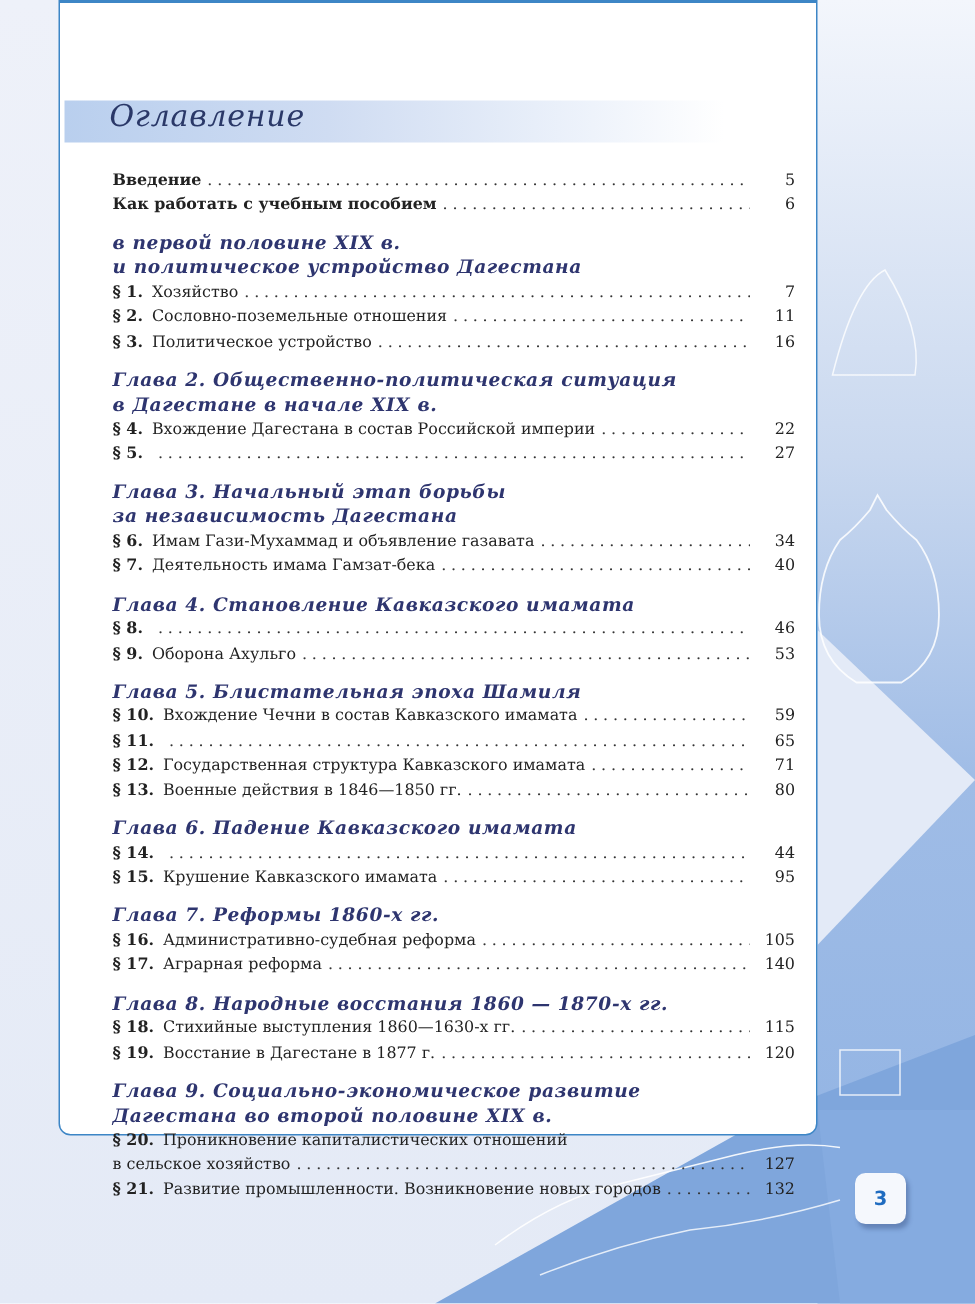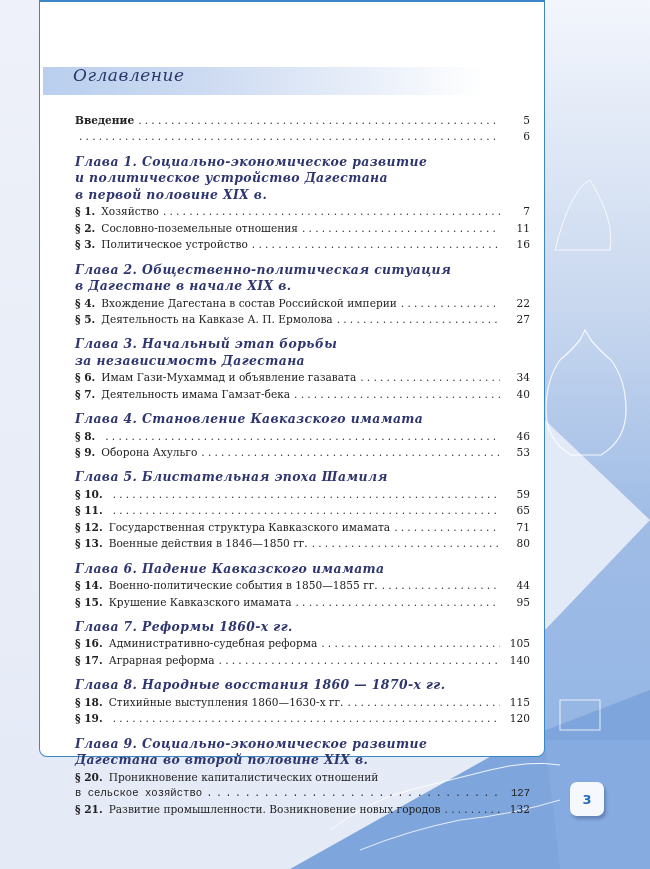--- a/index.html
+++ b/index.html
@@ -23,36 +23,36 @@
     border-radius: 0 0 8px 8px;
     box-sizing: border-box;
   }
   .title-bar {
     position: absolute; left: 43px; top: 67px; width: 440px; height: 28px;
     background: linear-gradient(90deg, #b9cfee 0%, #cfdcf2 40%, #eef3fb 80%, #ffffff 100%);
   }
   .title-text {
     position: absolute; left: 73px; top: 65px;
     font-family: "DejaVu Serif", serif; font-style: italic;
-    font-size: 17px; color: #2a3868; letter-spacing: 0.5px;
+    font-size: 20px; color: #2a3868; letter-spacing: 0.5px;
   }
   .toc { position: absolute; left: 75px; top: 112px; width: 455px; }
   .row {
     display: flex; align-items: center; font-size: 10.6px; line-height: 16.4px;
     color: #222;
   }
   .row .label { white-space: nowrap; }
   .row .num { font-weight: bold; margin-right: 6px; }
   .row .dots {
     flex: 1; overflow: hidden; white-space: nowrap; margin: 0 6px 0 4px;
     letter-spacing: 3.2px; color: #333;
   }
   .row .page { width: 24px; text-align: right; }
   .row.intro .label { font-weight: bold; }
-  .row.cont { padding-left: 0; font-family: Liberation Mono, monospace; }
+  .row.cont { padding-left: 0; }
   .chapter {
     font-family: "DejaVu Serif", serif; font-style: italic; font-weight: bold;
     color: #2e356f; font-size: 12.4px; line-height: 16.5px;
     margin-top: 9px; letter-spacing: 0.4px;
   }
   .page-badge {
     position: absolute; left: 570px; top: 782px; width: 34px; height: 34px;
     background: #f5f8fd; border-radius: 7px;
     box-shadow: 2px 3px 3px rgba(40,60,110,0.35);
     display: flex; align-items: center; justify-content: center;
@@ -78,27 +78,27 @@
 <div class="title-bar"></div>
 <div class="title-text">Оглавление</div>
 
 <div class="toc" id="toc">
     <div class="row intro">
       <span class="label">Введение</span>
       <span class="dots">........................................................................................................................</span>
       <span class="page">5</span>
     </div>
     <div class="row intro">
+      <span class="label">Как работать с учебным пособием</span>
       <span class="dots">........................................................................................................................</span>
       <span class="page">6</span>
     </div>
     <div class="chapter">
-      <div>Глава 1. Социально-экономическое развитие</div>
+      <div>в первой половине XIX в.</div>
       <div>и политическое устройство Дагестана</div>
-      <div>в первой половине XIX в.</div>
     </div>
     <div class="row ">
       <span class="num">§ 1.</span>
       <span class="label">Хозяйство</span>
       <span class="dots">........................................................................................................................</span>
       <span class="page">7</span>
     </div>
     <div class="row ">
       <span class="num">§ 2.</span>
       <span class="label">Сословно-поземельные отношения</span>
@@ -116,21 +116,20 @@
       <div>в Дагестане в начале XIX в.</div>
     </div>
     <div class="row ">
       <span class="num">§ 4.</span>
       <span class="label">Вхождение Дагестана в состав Российской империи</span>
       <span class="dots">........................................................................................................................</span>
       <span class="page">22</span>
     </div>
     <div class="row ">
       <span class="num">§ 5.</span>
-      <span class="label">Деятельность на Кавказе А. П. Ермолова</span>
       <span class="dots">........................................................................................................................</span>
       <span class="page">27</span>
     </div>
     <div class="chapter">
       <div>Глава 3. Начальный этап борьбы</div>
       <div>за независимость Дагестана</div>
     </div>
     <div class="row ">
       <span class="num">§ 6.</span>
       <span class="label">Имам Гази-Мухаммад и объявление газавата</span>
@@ -155,20 +154,21 @@
       <span class="num">§ 9.</span>
       <span class="label">Оборона Ахульго</span>
       <span class="dots">........................................................................................................................</span>
       <span class="page">53</span>
     </div>
     <div class="chapter">
       <div>Глава 5. Блистательная эпоха Шамиля</div>
     </div>
     <div class="row ">
       <span class="num">§ 10.</span>
+      <span class="label">Вхождение Чечни в состав Кавказского имамата</span>
       <span class="dots">........................................................................................................................</span>
       <span class="page">59</span>
     </div>
     <div class="row ">
       <span class="num">§ 11.</span>
       <span class="dots">........................................................................................................................</span>
       <span class="page">65</span>
     </div>
     <div class="row ">
       <span class="num">§ 12.</span>
@@ -180,21 +180,20 @@
       <span class="num">§ 13.</span>
       <span class="label">Военные действия в 1846—1850 гг.</span>
       <span class="dots">........................................................................................................................</span>
       <span class="page">80</span>
     </div>
     <div class="chapter">
       <div>Глава 6. Падение Кавказского имамата</div>
     </div>
     <div class="row ">
       <span class="num">§ 14.</span>
-      <span class="label">Военно-политические события в 1850—1855 гг.</span>
       <span class="dots">........................................................................................................................</span>
       <span class="page">44</span>
     </div>
     <div class="row ">
       <span class="num">§ 15.</span>
       <span class="label">Крушение Кавказского имамата</span>
       <span class="dots">........................................................................................................................</span>
       <span class="page">95</span>
     </div>
     <div class="chapter">
@@ -216,20 +215,21 @@
       <div>Глава 8. Народные восстания 1860 — 1870-х гг.</div>
     </div>
     <div class="row ">
       <span class="num">§ 18.</span>
       <span class="label">Стихийные выступления 1860—1630-х гг.</span>
       <span class="dots">........................................................................................................................</span>
       <span class="page">115</span>
     </div>
     <div class="row ">
       <span class="num">§ 19.</span>
+      <span class="label">Восстание в Дагестане в 1877 г.</span>
       <span class="dots">........................................................................................................................</span>
       <span class="page">120</span>
     </div>
     <div class="chapter">
       <div>Глава 9. Социально-экономическое развитие</div>
       <div>Дагестана во второй половине XIX в.</div>
     </div>
     <div class="row ">
       <span class="num">§ 20.</span>
       <span class="label">Проникновение капиталистических отношений</span>

